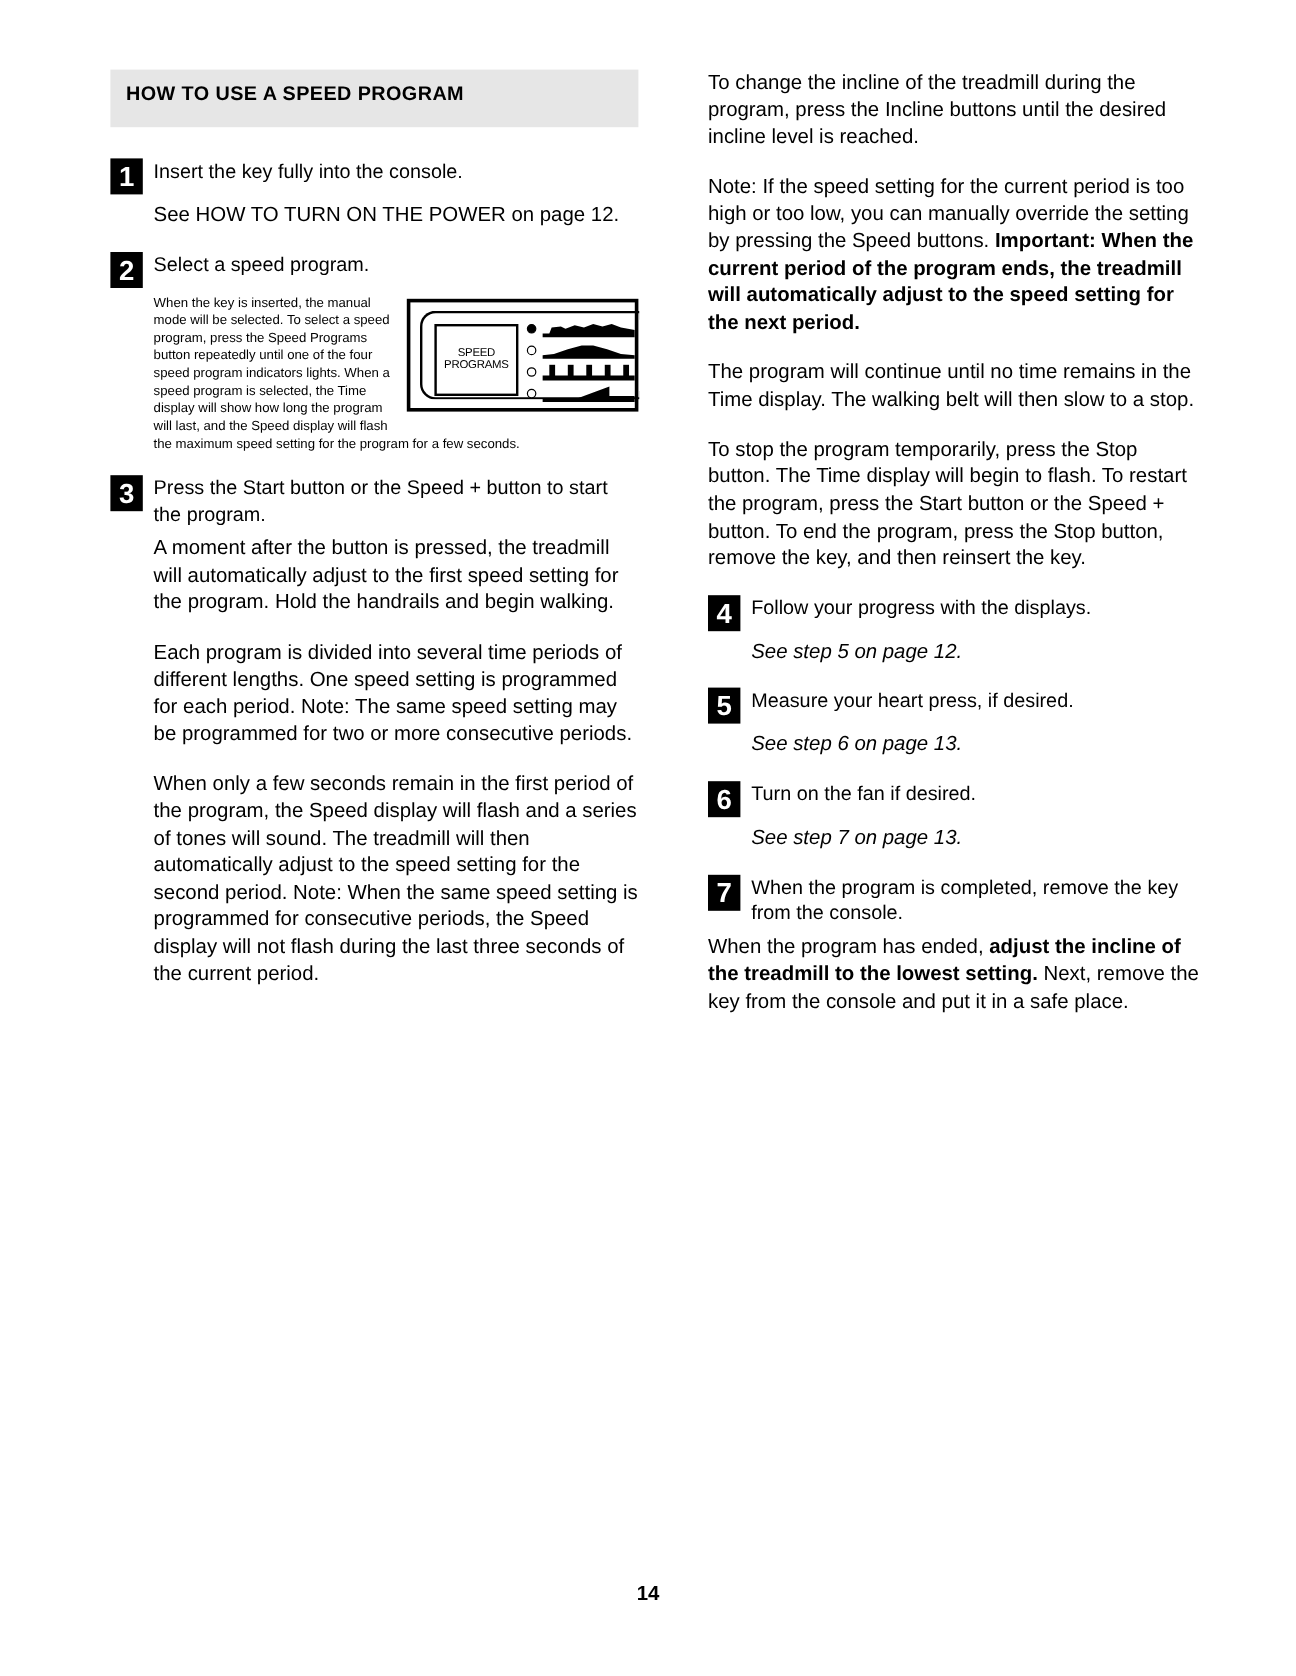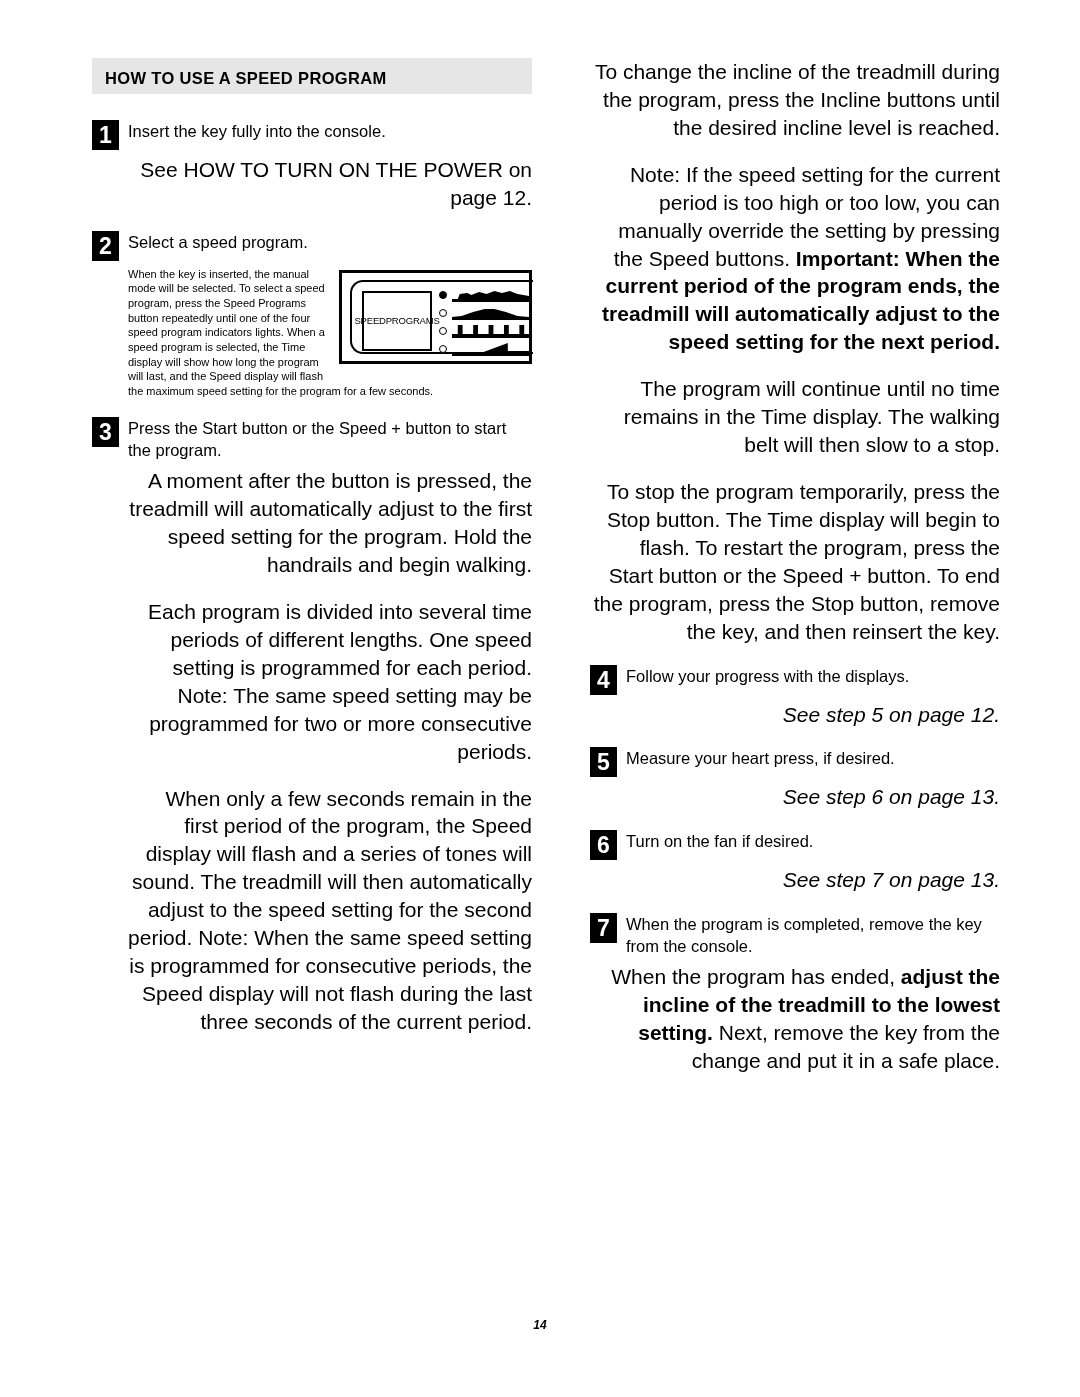--- a/index.html
+++ b/index.html
@@ -25,21 +25,21 @@
     position: absolute;
     top: 58px;
     width: 440px;
   }
   .col-left  { left: 92px;  }
   .col-right { left: 590px; width: 410px; }
 
   
   .section-band {
     background: #e6e6e6;
-    padding: 11px 13px 6px 13px;
+    padding: 11px 13px 18px 13px;
     margin-bottom: 26px;
     width: 414px;
     box-sizing: content-box;
   }
   .section-band h1 {
     margin: 0;
     font-size: 16.5px;
     font-weight: bold;
     letter-spacing: 0.35px;
   }
@@ -67,24 +67,23 @@
     font-size: 16.5px;
     font-weight: normal;
     line-height: 1.3;
     padding-top: 1px;
     flex: 1 1 auto;
   }
 
   
   p.body {
     margin: 0 0 19px 0;
-    font-size: 21px;
+    font-size: 17px;
     line-height: 1.33;
     padding-left: 36px;
-    text-align: right;
   }
   .col-right p.body { padding-left: 0; }
   .col-right p.body.indent { padding-left: 36px; font-style: italic; }
 
   b { font-weight: bold; }
 
   
   .wrap-block { padding-left: 36px; }
   .wrap-block p {
     margin: 0 0 19px 0;
@@ -120,21 +119,21 @@
   }
   .speed-btn {
     position: absolute;
     left: 20px;
     top: 18px;
     width: 70px;
     height: 60px;
     border: 2px solid #000;
     box-sizing: border-box;
     display: flex;
-    flex-direction: row;
+    flex-direction: column;
     align-items: center;
     justify-content: center;
     line-height: 1.05;
   }
   .speed-btn span {
     font-size: 9.5px;
     letter-spacing: -0.2px;
     display: block;
     text-align: center;
   }
@@ -163,23 +162,22 @@
   .led.on { background: #000; }
   .profile { flex: 1 1 auto; height: 16px; display: block; }
 
   
   .page-number {
     position: absolute;
     left: 0;
     right: 0;
     top: 1318px;
     text-align: center;
-    font-size: 12px;
+    font-size: 17px;
     font-weight: bold;
-    font-style: italic;
   }
 </style>
 </head>
 <body>
 
 <div class="page">
 
   <div class="col col-left">
 
     <div class="section-band">
@@ -281,19 +279,19 @@
     <div class="step">
       <div class="step-badge">6</div>
       <div class="step-title">Turn on the fan if desired.</div>
     </div>
     <p class="body indent">See step 7 on page 13.</p>
 
     <div class="step">
       <div class="step-badge">7</div>
       <div class="step-title">When the program is completed, remove the key from the console.</div>
     </div>
-    <p class="body"><span>When the program has ended, </span><b>adjust the incline of the treadmill to the lowest setting.</b><span> Next, remove the key from the change and put it in a safe place.</span></p>
+    <p class="body"><span>When the program has ended, </span><b>adjust the incline of the treadmill to the lowest setting.</b><span> Next, remove the key from the console and put it in a safe place.</span></p>
 
   </div>
 
   <div class="page-number">14</div>
 
 </div>
 
 </body></html>

